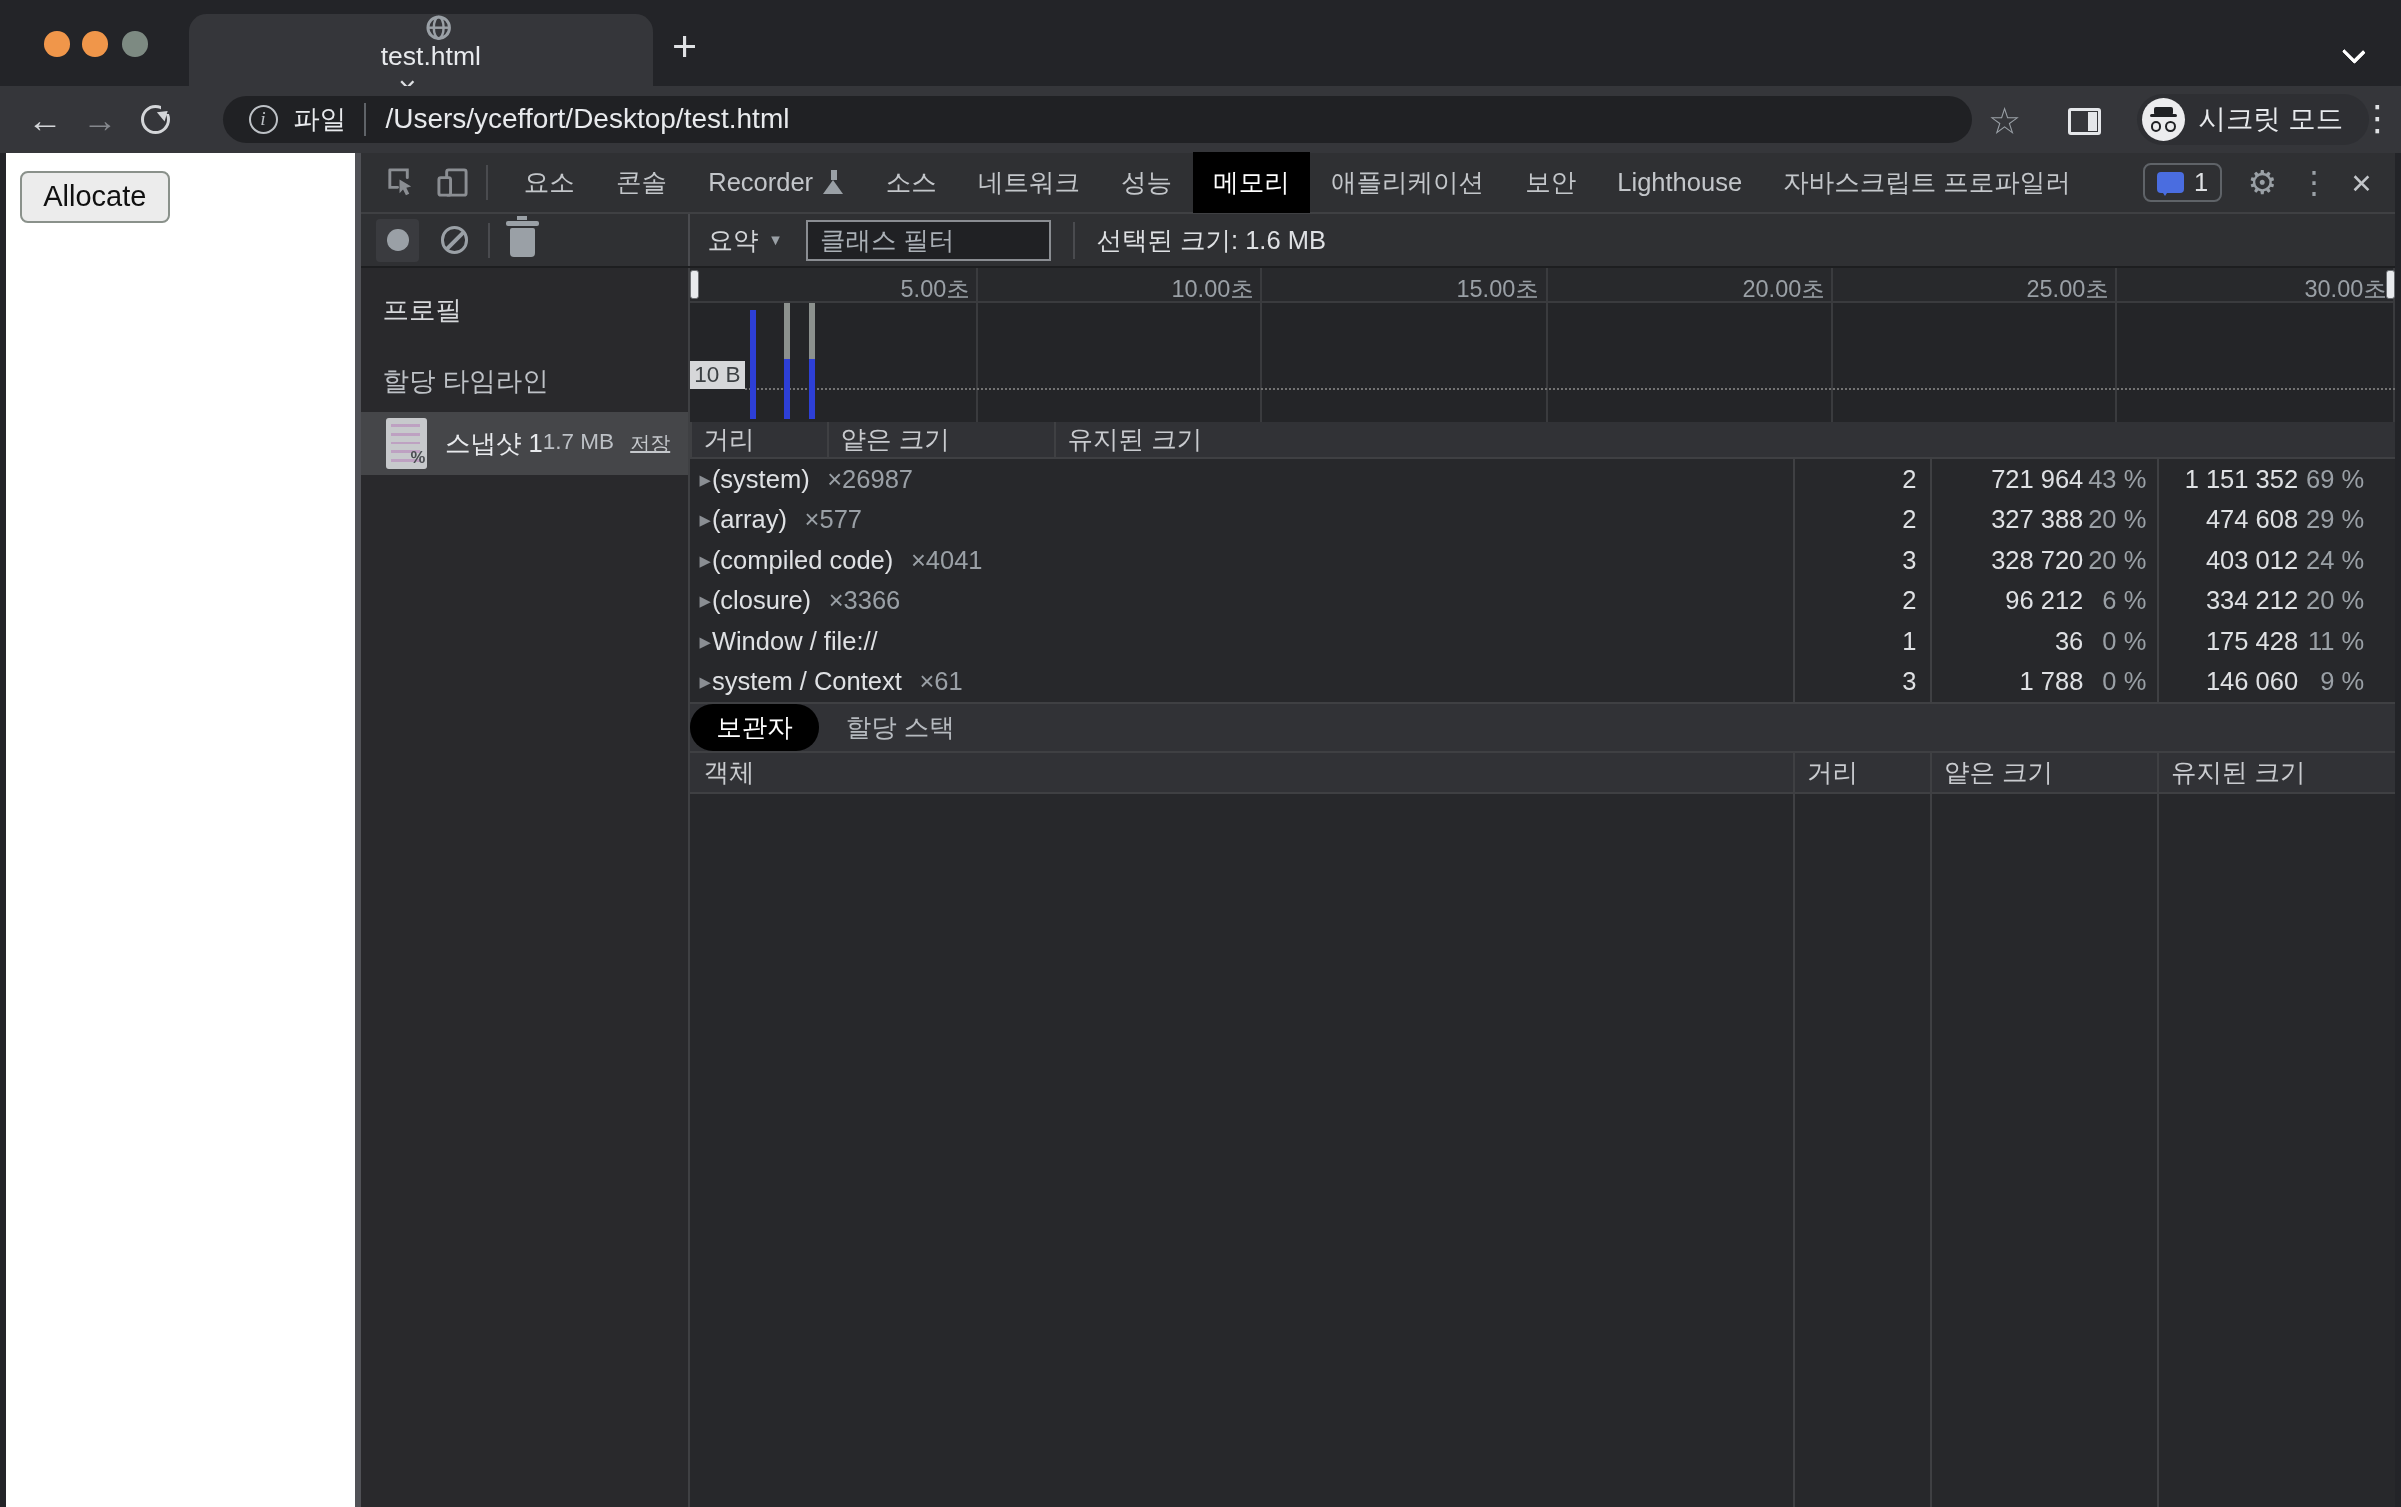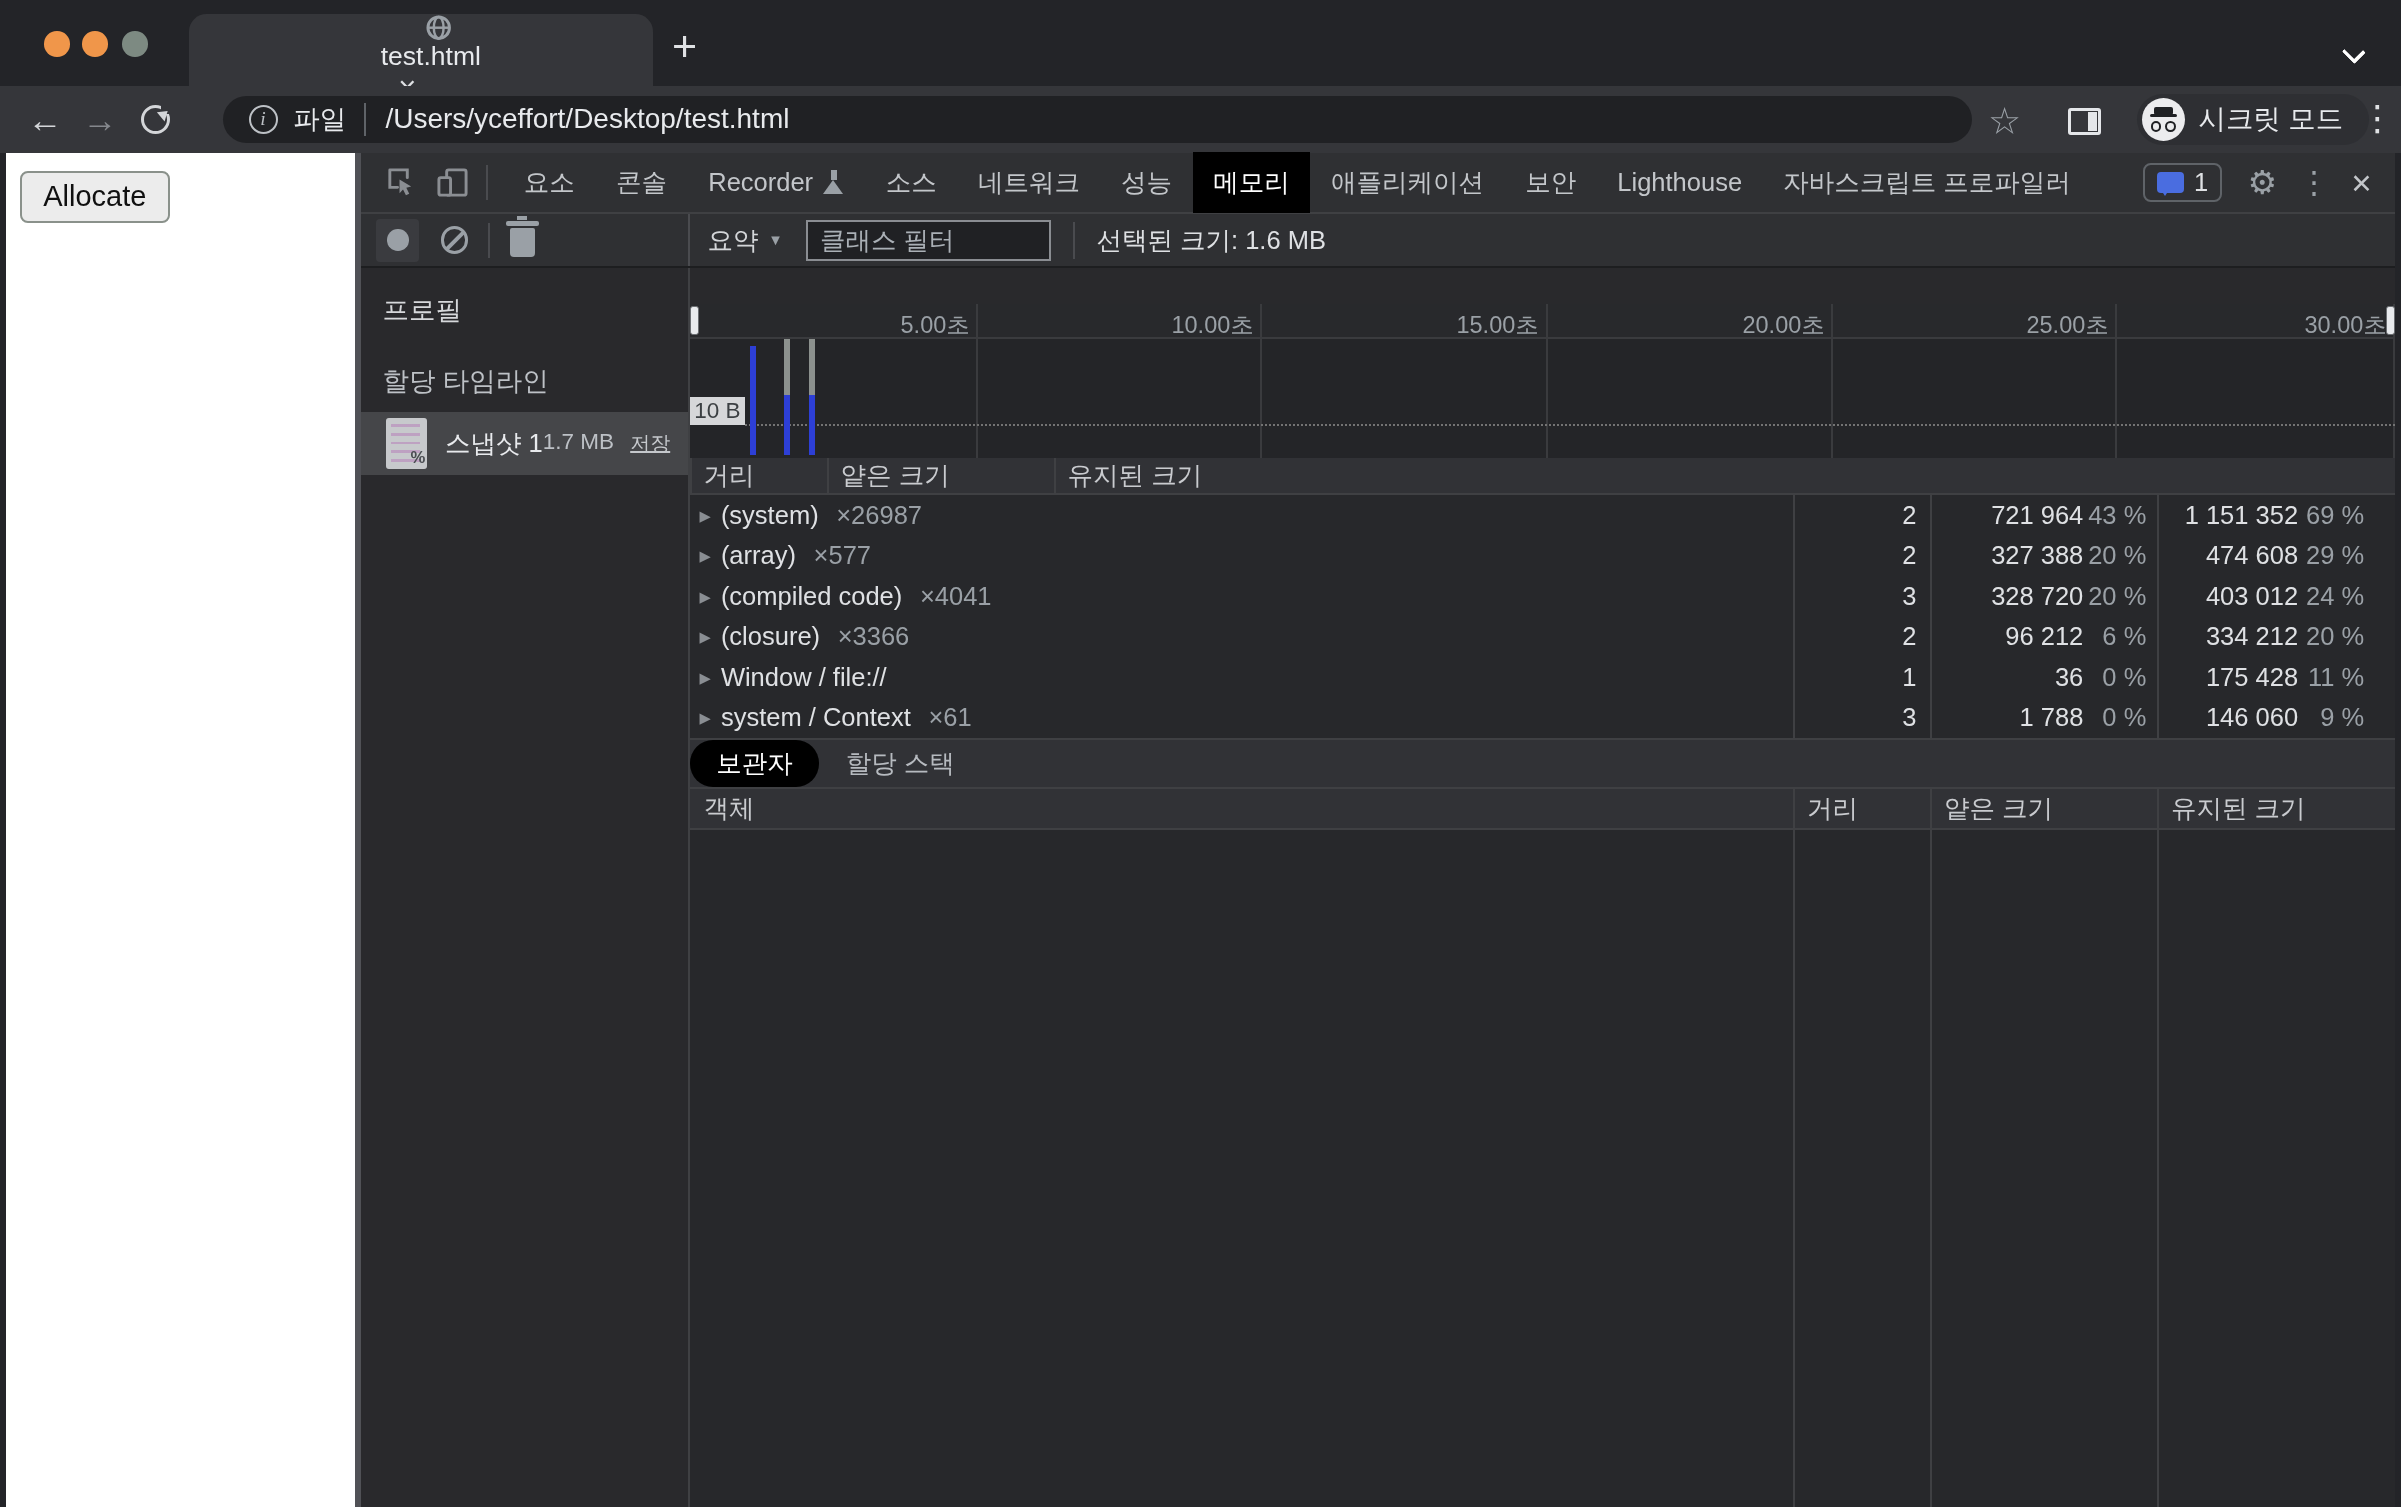--- a/index.html
+++ b/index.html
@@ -110,21 +110,21 @@
        background-image:repeating-linear-gradient(#9093 0 2.9px,transparent 2.9px 8.8px);background-size:29px 39px;background-position:4.9px 5.9px;background-repeat:no-repeat;}
   .snap-ic span{position:absolute;right:2px;bottom:1px;font-size:16.7px;color:#4a4d52;font-weight:bold;}
   .snap-text{margin-left:17.6px;display:flex;flex-direction:row;line-height:1.15;}
   .snap-name{font-size:25.5px;color:#e8eaed;}
   .snap-size{font-size:22.5px;color:#bdc1c6;}
   .snap-save{margin-left:auto;margin-right:17.6px;font-size:20px;color:#c5c8cc;text-decoration:underline;}
 
   .dt-main{flex:1;display:flex;flex-direction:column;min-width:0;position:relative;}
 
   
-  .timeline{position:relative;height:154px;background:var(--dt-chart);overflow:hidden;margin-top:36px;}
+  .timeline{position:relative;height:154px;background:var(--dt-chart);overflow:hidden;}
   .ruler{position:absolute;left:0;top:0;right:0;height:35px;background:#28292c;border-bottom:2px solid #3a3b3e;}
   .gline{position:absolute;top:0;bottom:0;width:2px;background:#3a3b3e;}
   .g0{left:286px;}.g1{left:570px;}.g2{left:856px;}.g3{left:1141px;}.g4{left:1425px;}.g5{left:1703px;}
   .tick{position:absolute;top:4.9px;width:127px;text-align:right;font-size:23.5px;color:#9aa0a6;}
   .k0{left:153px;}.k1{left:437px;}.k2{left:722px;}.k3{left:1008px;}.k4{left:1292px;}.k5{left:1570px;}
   .handle{position:absolute;top:2px;width:8.8px;height:29px;background:#e8eaed;border:1px solid #6b6e72;border-radius:2.9px;z-index:3;}
   .h-left{left:0;} .h-right{right:0;}
   .bar{position:absolute;width:5.9px;z-index:2;}
   .bar.blue{background:var(--blue-bar);} .bar.gray{background:var(--gray-bar);}
   .b1{left:60px;top:42px;height:109px;}
@@ -142,21 +142,21 @@
   .col-name{flex:1;min-width:0;height:100%;display:flex;align-items:center;}
 
   .tbl-header{height:37px;background:var(--dt-head);border-bottom:2px solid var(--sep);
        font-size:25.5px;color:#c9cbcf;flex:0 0 auto;}
   .tbl-header .col-name{padding-left:13.7px;}
   .tbl-header .hlab{padding-left:11.8px;}
 
   .ctor-body{height:243px;background:var(--dt-body);display:flex;flex-direction:column;flex:0 0 auto;}
   .drow{flex:1;font-size:25.5px;color:var(--txt);}
   .exp{margin-left:9.8px;font-size:14.7px;color:#8a8e93;flex:0 0 auto;}
-  .rname{margin-left:10px;white-space:nowrap;}
+  .rname{margin-left:1px;white-space:nowrap;}
   .rcount{margin-left:17.6px;color:var(--dim);}
   .dist-val{flex:1;text-align:right;padding-right:13.7px;}
   .num{flex:1;text-align:right;white-space:nowrap;}
   .col-shallow .pct{width:63px;text-align:right;color:var(--dim);margin-right:10.8px;white-space:nowrap;}
   .col-ret .pct{width:66px;text-align:right;color:var(--dim);margin-right:31px;white-space:nowrap;}
 
   .ret-tabs{height:51px;background:var(--dt-head);border-top:2px solid var(--sep);border-bottom:2px solid var(--sep);
        display:flex;align-items:stretch;font-size:25.5px;flex:0 0 auto;}
   .ret-tab{padding:0 26.5px;display:flex;align-items:center;color:#b6babf;}
   .ret-tab.sel{background:#000;color:#fff;border-radius:23px;}

